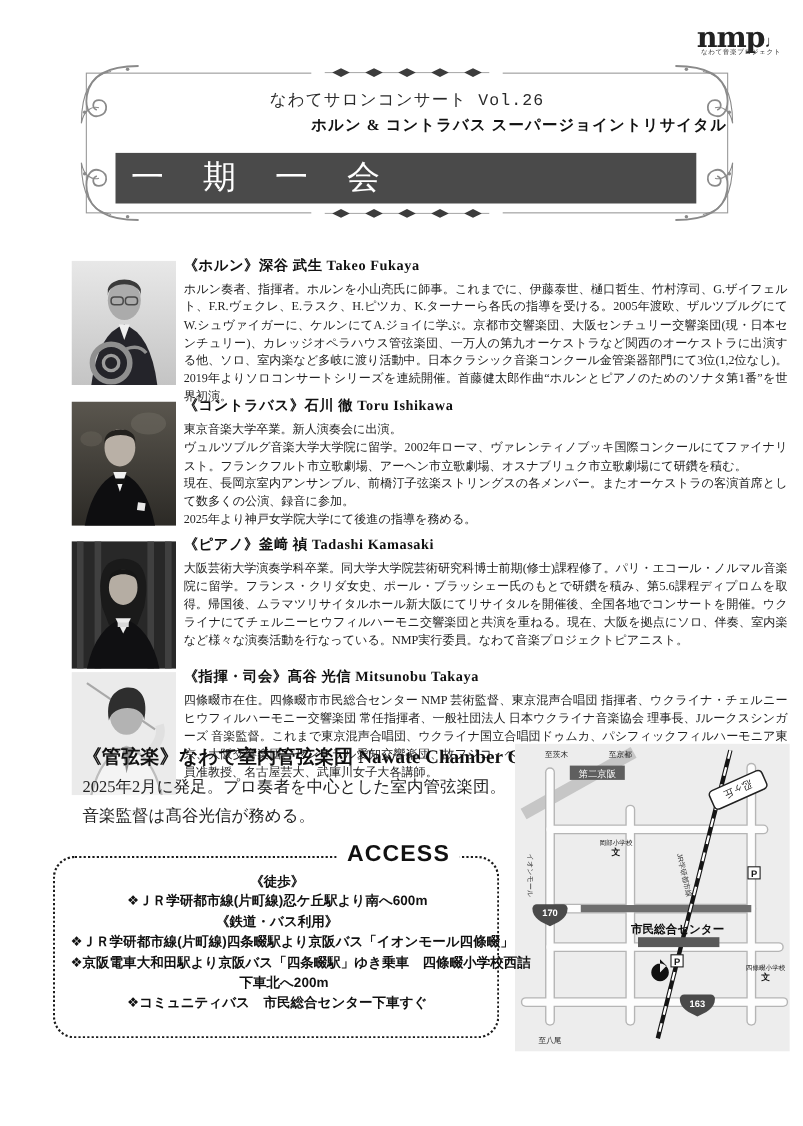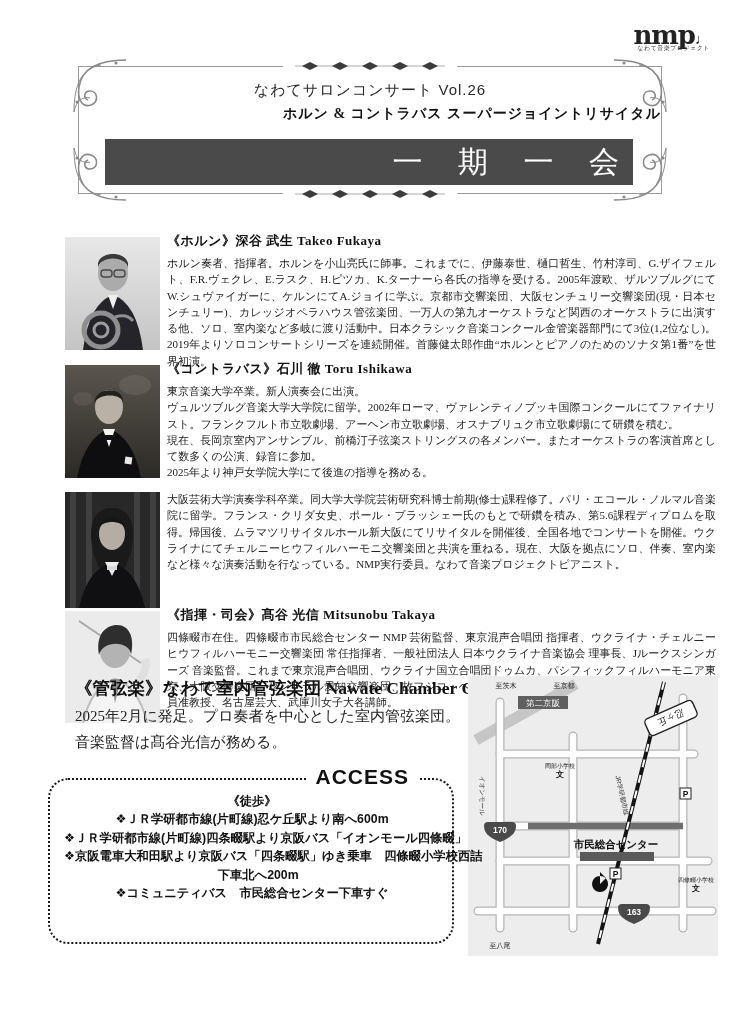--- a/index.html
+++ b/index.html
@@ -18,25 +18,25 @@
   .corner{position:absolute;width:58px;height:58px;}
   .corner svg{display:block;width:100%;height:100%;}
   .corner.tl{left:-9px;top:-11px;}
   .corner.tr{right:-9px;top:-11px;transform:scaleX(-1);}
   .corner.bl{left:-9px;bottom:-11px;transform:scaleY(-1);}
   .corner.br{right:-9px;bottom:-11px;transform:scale(-1,-1);}
   .diamonds{position:absolute;left:50%;transform:translateX(-50%);background:#fff;padding:0 12px;line-height:0;}
   .diamonds.top{top:-7px;}
   .diamonds.bottom{bottom:-7px;}
   .series{position:absolute;left:0;right:0;top:14px;text-align:center;
-    font-family:Liberation Sans, sans-serif;font-size:15px;color:#2a2a2a;letter-spacing:1px;}
+    font-family:Liberation Mono, monospace;font-size:15px;color:#2a2a2a;letter-spacing:1px;}
   .subtitle{position:absolute;left:0;right:0;top:38px;text-align:right;
     font-weight:bold;font-size:14px;letter-spacing:1px;color:#111;}
   .banner{position:absolute;left:26px;top:72px;width:528px;height:46px;background:#4a4a4a;
-    color:#fff;text-align:right;font-size:30px;letter-spacing:14px;line-height:46px;text-indent:14px;}
+    color:#fff;text-align:left;font-size:30px;letter-spacing:14px;line-height:46px;text-indent:14px;}
   
   .performer{position:absolute;left:0;width:730px;}
   .photo{position:absolute;left:65px;width:95px;}
   .photo svg{display:block;width:100%;height:100%;}
   .ptext{position:absolute;left:167px;width:549px;}
   .pheading{font-weight:bold;font-size:13px;color:#111;letter-spacing:.5px;}
   .pbio{margin-top:5px;font-size:11px;line-height:16.3px;text-align:justify;color:#222;white-space:pre-line;}
   
   .orch-heading{position:absolute;left:75px;top:676px;font-weight:bold;font-size:17.5px;color:#111;}
   .orch-body{position:absolute;left:75px;top:703px;font-size:15px;line-height:26px;color:#222;white-space:pre-line;}
@@ -184,20 +184,21 @@
         </g>
         <path d="M28 60 C22 30 30 16 47 16 C64 16 72 30 66 60 L60 76 L34 76 Z" fill="#1a1a1a"></path>
         <ellipse cx="47" cy="42" rx="13" ry="16" fill="#b5ada3"></ellipse>
         <path d="M34 36 C34 22 60 22 60 36 C56 28 38 28 34 36 Z" fill="#161616"></path>
         <path d="M14 116 Q22 78 47 70 Q72 78 80 116 Z" fill="#101012"></path>
         <path d="M40 70 L47 84 L54 70 Z" fill="#ececec"></path>
         <path d="M42 74 h10 v4 h-10 Z" fill="#d8d8d8"></path>
       </svg>
     </div>
     <div class="ptext" style="top:0;">
+      <div class="pheading">《ピアノ》釜﨑 禎 Tadashi Kamasaki</div>
       <div class="pbio">大阪芸術大学演奏学科卒業。同大学大学院芸術研究科博士前期(修士)課程修了。パリ・エコール・ノルマル音楽院に留学。フランス・クリダ女史、ポール・ブラッシェー氏のもとで研鑽を積み、第5.6課程ディプロムを取得。帰国後、ムラマツリサイタルホール新大阪にてリサイタルを開催後、全国各地でコンサートを開催。ウクライナにてチェルニーヒウフィルハーモニ交響楽団と共演を重ねる。現在、大阪を拠点にソロ、伴奏、室内楽など様々な演奏活動を行なっている。NMP実行委員。なわて音楽プロジェクトピアニスト。</div>
     </div>
   </div>
 
   <div class="performer" style="top:606px;">
     <div class="photo" style="top:5px;height:112px;">
       <svg viewBox="0 0 95 112" preserveAspectRatio="none">
         <rect width="95" height="112" fill="#ebebeb"></rect>
         <line x1="14" y1="10" x2="76" y2="52" stroke="#a8a8a8" stroke-width="2"></line>
         <ellipse cx="50" cy="40" rx="15" ry="17" fill="#b3b3b3"></ellipse>
@@ -288,20 +289,21 @@
       <text x="96" y="12" font-size="7" text-anchor="middle" fill="#222" font-family="'Liberation Sans',sans-serif">至京都</text>
       <text x="32" y="272" font-size="7" text-anchor="middle" fill="#222" font-family="'Liberation Sans',sans-serif">至八尾</text>
       <text transform="translate(12,100) rotate(90)" font-size="6.5" fill="#333" font-family="'Liberation Sans',sans-serif">イオンモール</text>
     </svg>
   </div>
 
   <div class="access">
     <div class="access-title">ACCESS</div>
     <div class="access-line">《徒歩》</div>
     <div class="access-line">❖ＪＲ学研都市線(片町線)忍ケ丘駅より南へ600m</div>
+    <div class="access-line">《鉄道・バス利用》</div>
     <div class="access-line">❖ＪＲ学研都市線(片町線)四条畷駅より京阪バス「イオンモール四條畷」</div>
     <div class="access-line">❖京阪電車大和田駅より京阪バス「四条畷駅」ゆき乗車　四條畷小学校西詰</div>
     <div class="access-line">　下車北へ200m</div>
     <div class="access-line">❖コミュニティバス　市民総合センター下車すぐ</div>
   </div>
 
 
 </div>
 
 </body></html>

